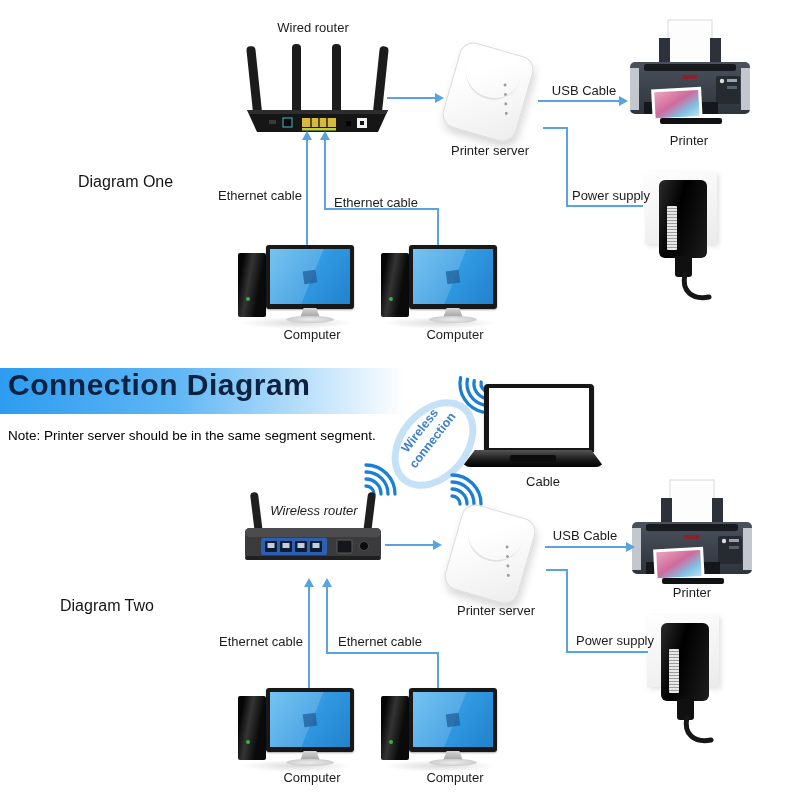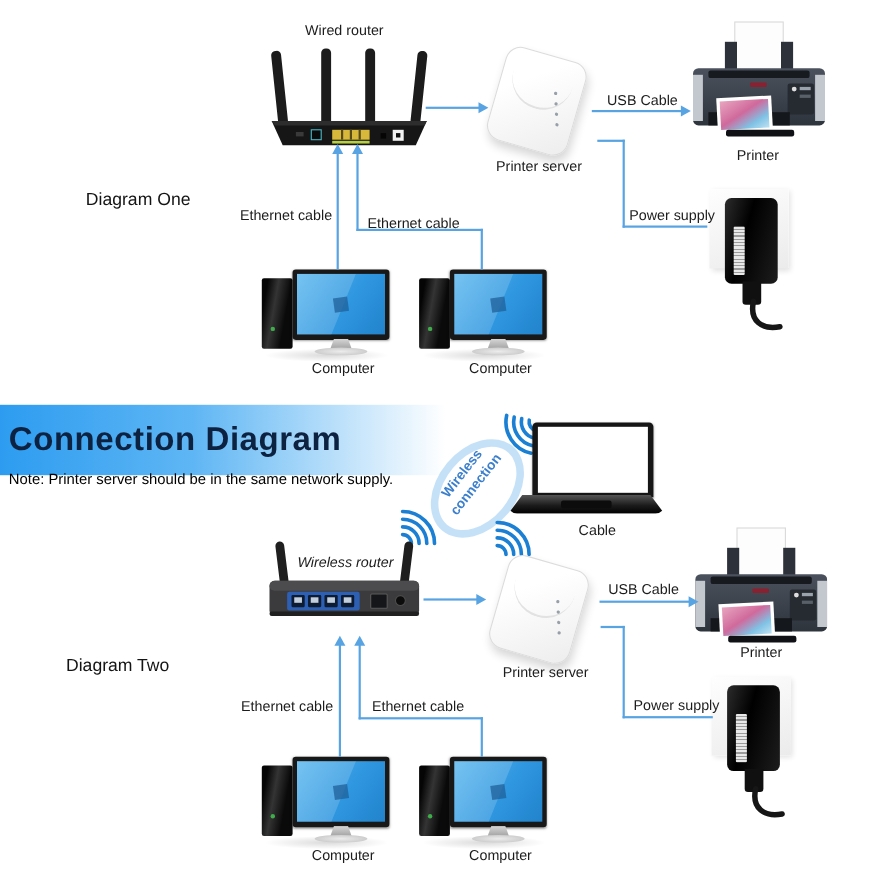--- a/index.html
+++ b/index.html
@@ -13,23 +13,23 @@
   
   .ln{position:absolute;background:#58a3e2;}
   .lnh{height:2px;}
   .lnv{width:2px;}
   .arrowR::after{content:"";position:absolute;right:-8px;top:-4.5px;width:0;height:0;
     border-left:9px solid #58a3e2;border-top:5.5px solid transparent;border-bottom:5.5px solid transparent;}
   .arrowU::before{content:"";position:absolute;top:-8px;left:-4px;width:0;height:0;
     border-bottom:9px solid #58a3e2;border-left:5px solid transparent;border-right:5px solid transparent;}
 
   
-  .banner{position:absolute;left:0;top:368px;width:440px;height:64px;
+  .banner{position:absolute;left:0;top:368px;width:440px;height:46px;
     background:linear-gradient(90deg,#2d9cf0 0%,#5fb6f4 40%,rgba(255,255,255,0) 92%);
-    display:flex;align-items:center;}
+    display:flex;align-items:flex-start;}
   .banner-title{font-size:30px;font-weight:bold;color:#0d2140;padding-left:8px;letter-spacing:.5px;}
   .note{position:absolute;left:8px;top:428px;font-size:13.5px;color:#000;}
 
   
   .computer{position:absolute;width:118px;height:84px;}
   .cshadow{position:absolute;left:2px;top:72px;width:114px;height:12px;border-radius:50%;
     background:radial-gradient(ellipse at center,rgba(0,0,0,.14),rgba(0,0,0,0) 70%);}
   .tower{position:absolute;left:0;top:8px;width:28px;height:64px;border-radius:2px;
     background:linear-gradient(100deg,#050505 15%,#343434 40%,#0a0a0a 70%);}
   .tower::after{content:"";position:absolute;left:8px;top:44px;width:4px;height:4px;border-radius:50%;background:#3fae4a;}
@@ -221,21 +221,21 @@
   <div class="ln lnv arrowU" style="left:306px;top:139px;height:106px;"></div>
   <div class="ln lnv arrowU" style="left:324px;top:139px;height:71px;"></div>
   <div class="ln lnh" style="left:324px;top:208px;width:115px;"></div>
   <div class="ln lnv" style="left:437px;top:208px;height:37px;"></div>
   <div class="lbl" style="left:210px;top:188px;">Ethernet cable</div>
   <div class="lbl" style="left:326px;top:195px;">Ethernet cable</div>
 
   <div class="banner">
     <div class="banner-title">Connection Diagram</div>
   </div>
-  <div class="note">Note: Printer server should be in the same network supply.</div>
+  <div class="note">Note: Printer server should be in the same segment segment.</div>
 
   <div class="dtitle" style="left:60px;top:597px;">Diagram Two</div>
 
   <div class="swoosh"></div>
   <div class="wconn">
     <span>Wireless connection</span>
   </div>
   <svg class="wifi" style="left:362px;top:458px;" viewBox="0 0 40 40">
       <use href="#wifi-fan"></use>
     </svg>

